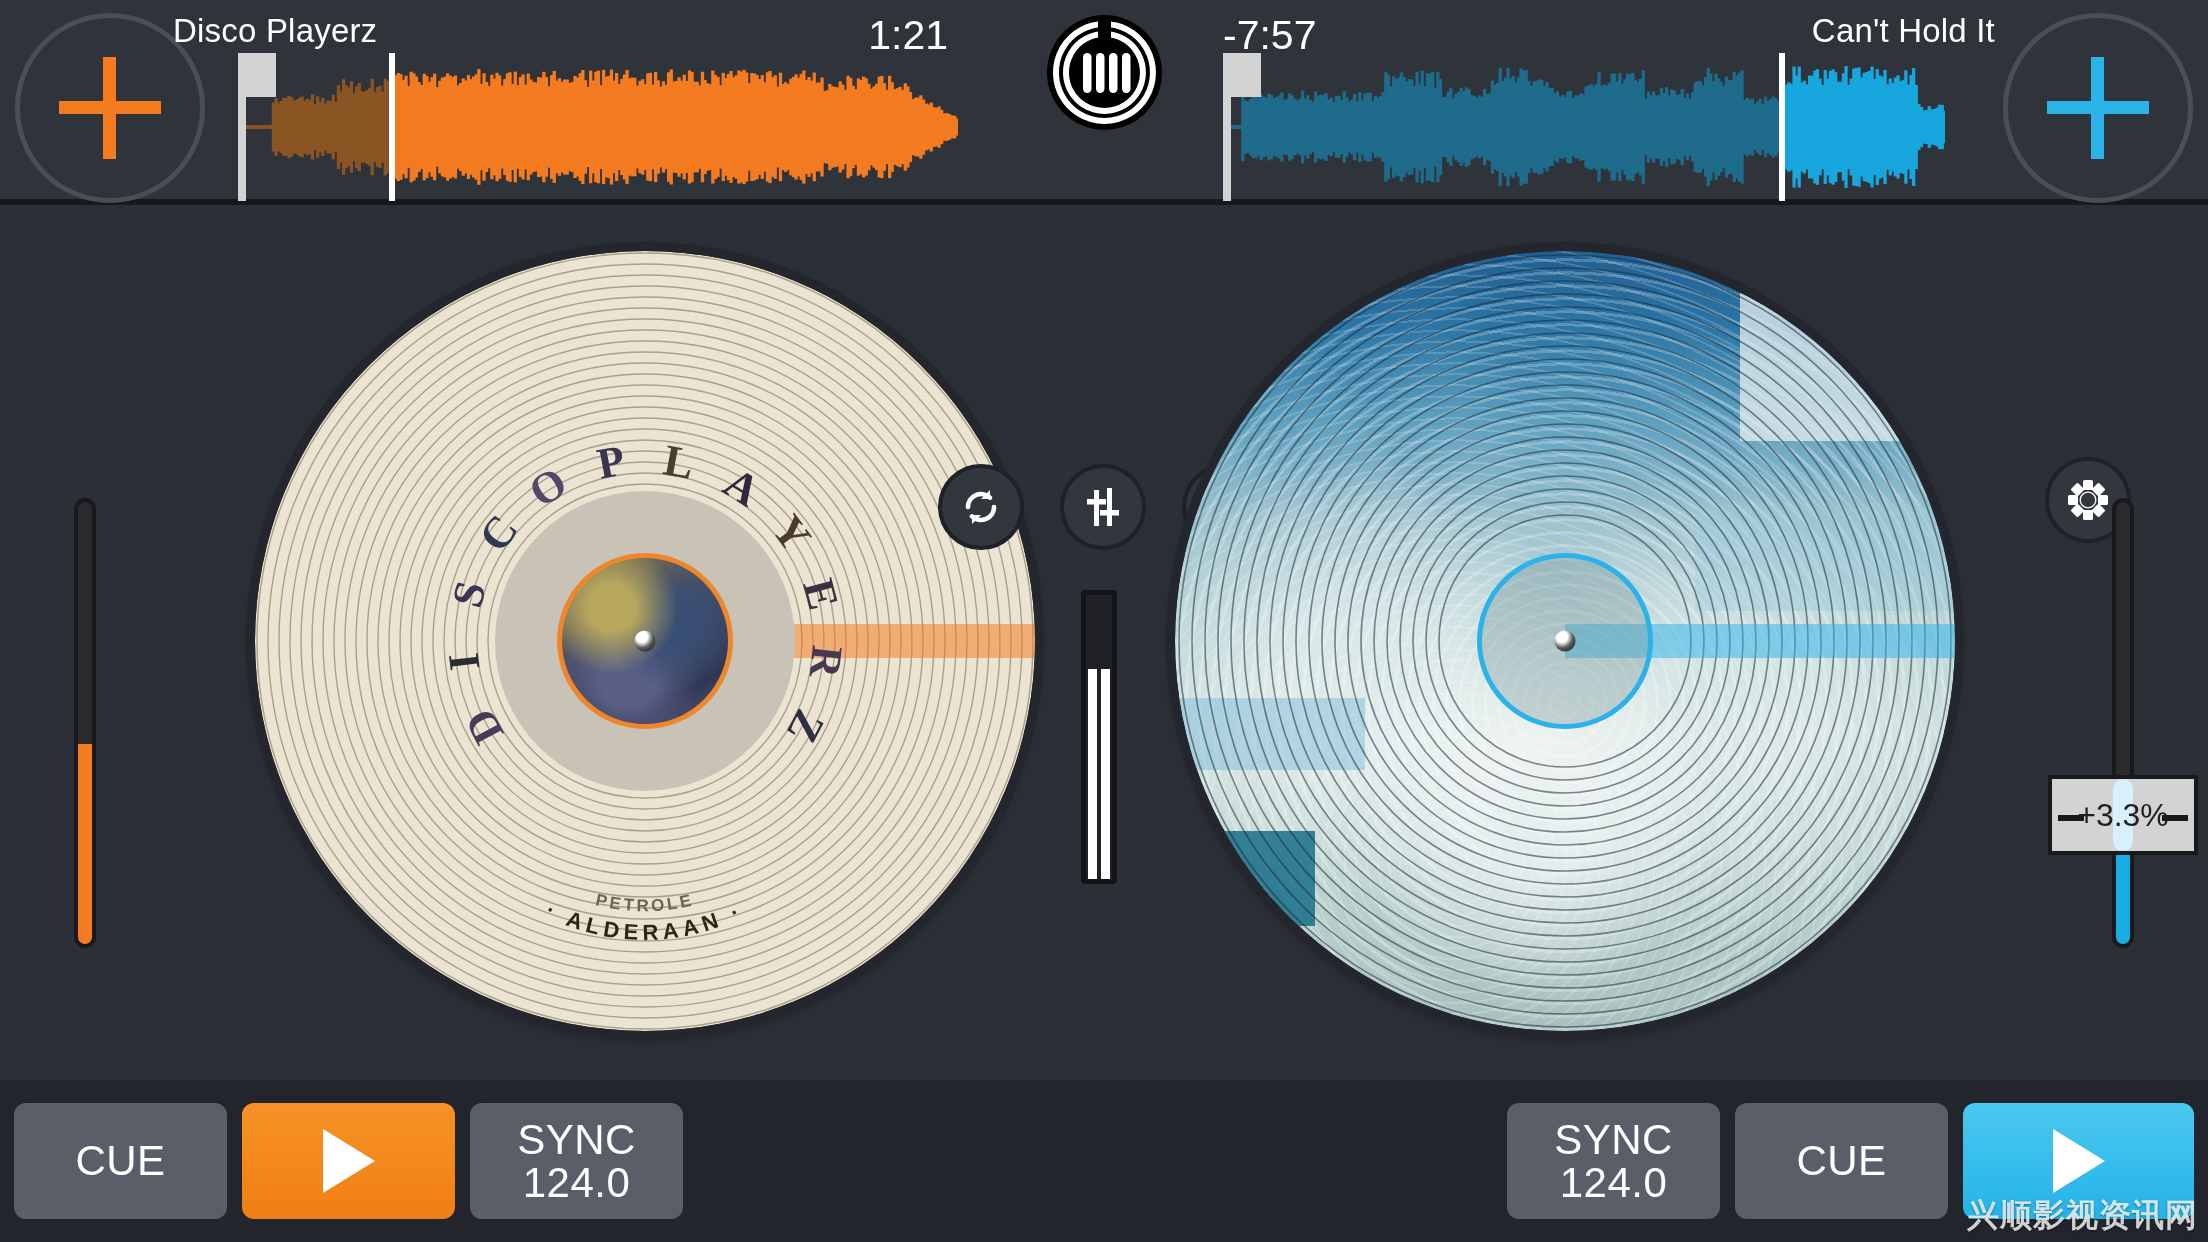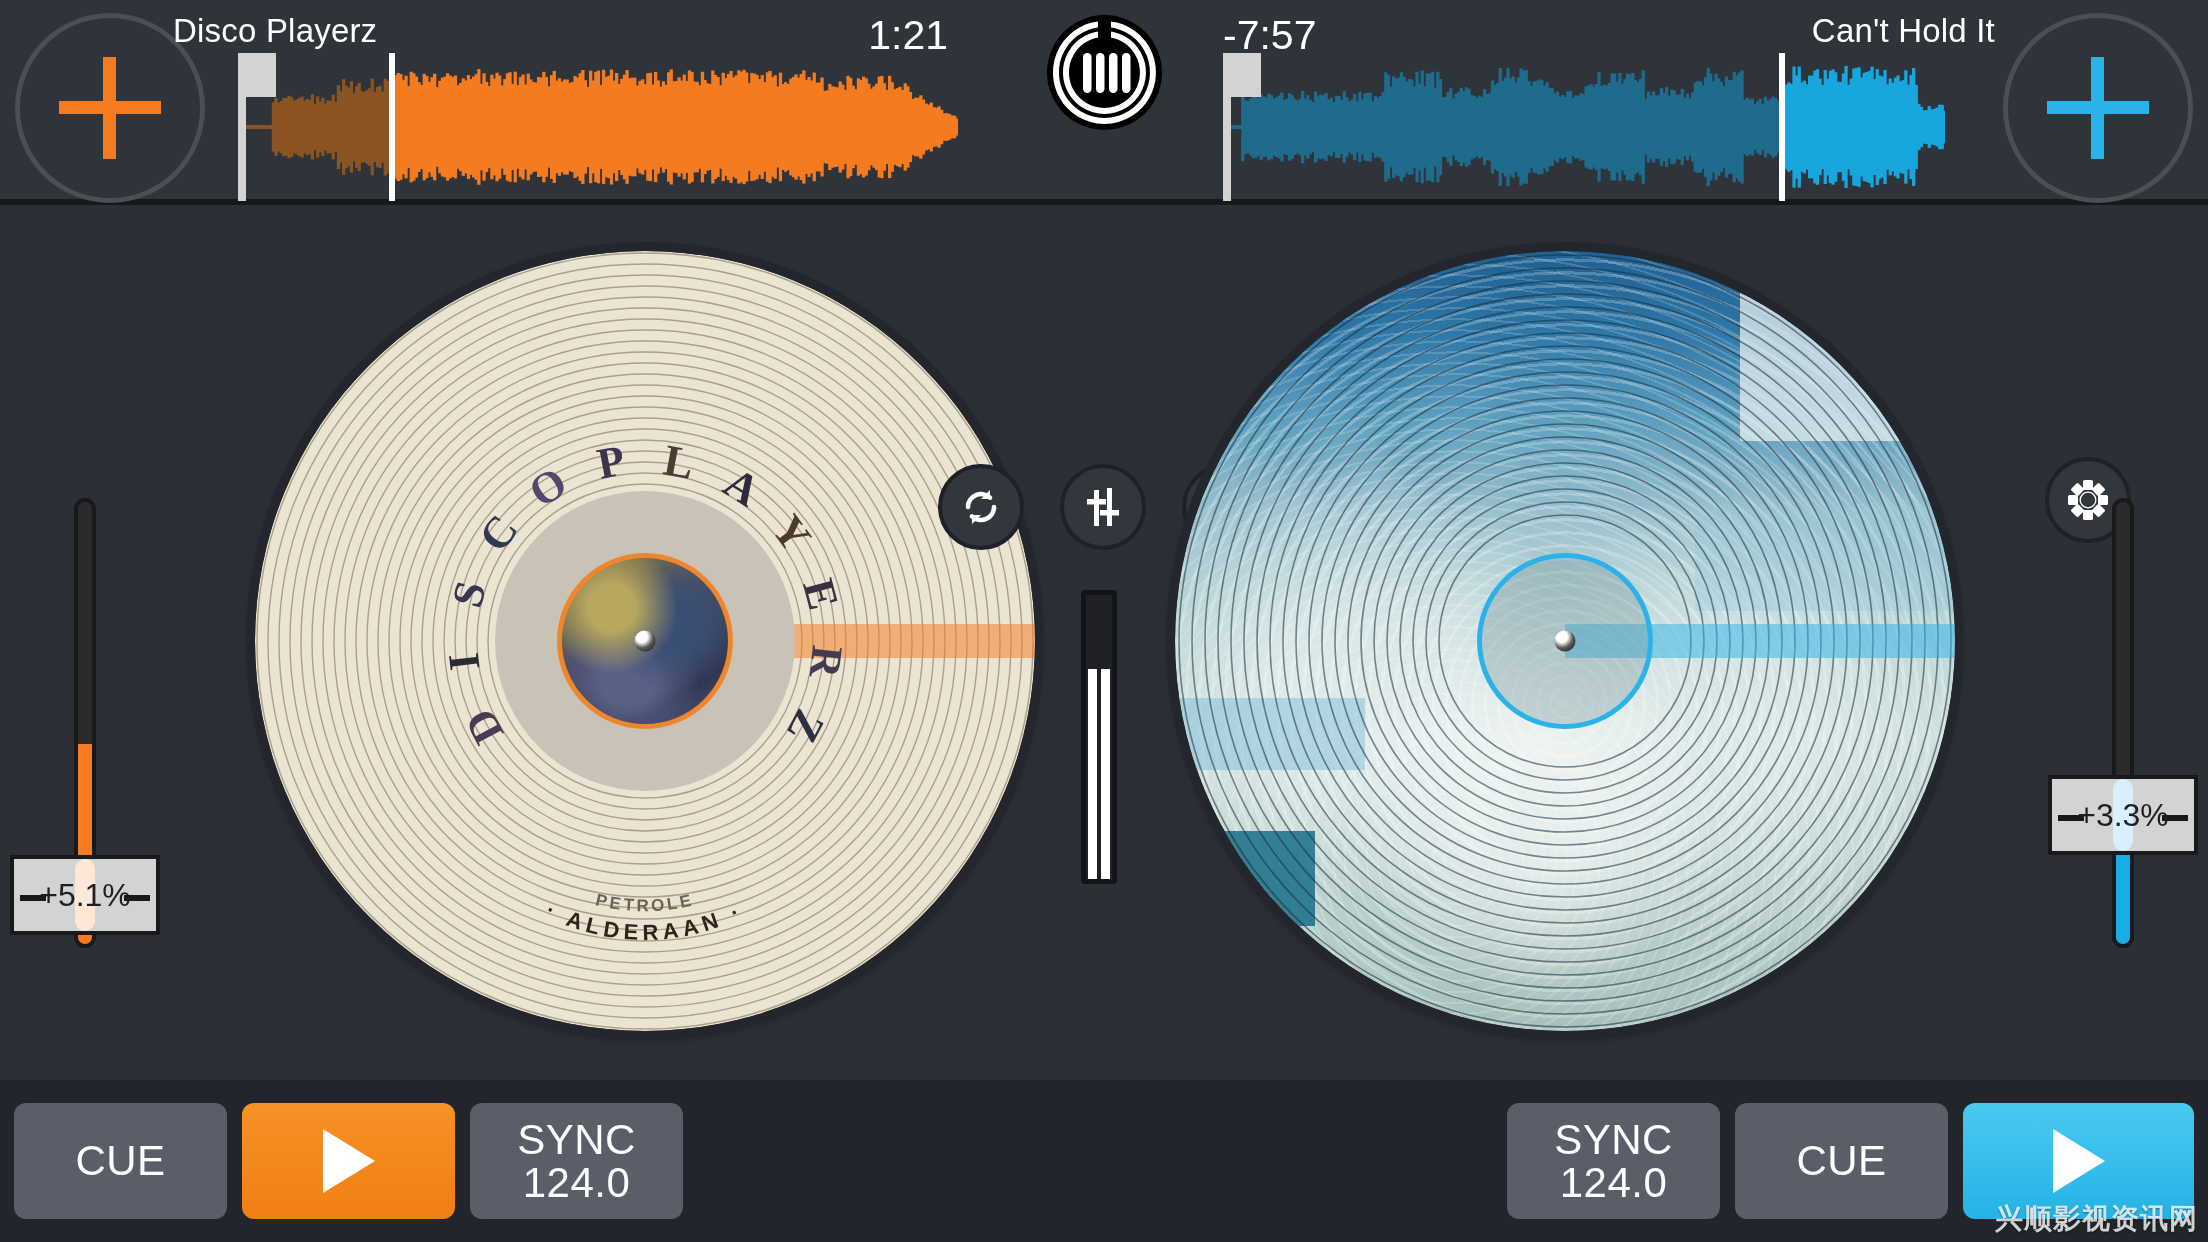--- a/index.html
+++ b/index.html
@@ -254,21 +254,21 @@
   .cue-l  { left: 14px;   width: 213px; }
   .play-l { left: 242px;  width: 213px; }
   .sync-l { left: 470px;  width: 213px; }
   .sync-r { left: 1507px; width: 213px; }
   .cue-r  { left: 1735px; width: 213px; }
   .play-r { left: 1963px; width: 231px; }
   .tbtn .sync-line { line-height: 1.03; }
 
   .watermark {
     position: absolute; right: 10px; bottom: 4px;
-    font-size: 28px; font-weight: bold; color: rgba(255,255,255,.80);
+    font-size: 32px; font-weight: bold; color: rgba(255,255,255,.80);
     letter-spacing: 1px; z-index: 30;
     text-shadow: 0 1px 2px rgba(0,0,0,.4);
   }
 </style>
 </head>
 <body>
 
 <div class="app">
 
   <div class="header">
@@ -881,26 +881,20 @@
       <span class="plus blue"></span>
     </div>
   </div>
 
   <div class="deck-row">
 
     <div class="pitch pitch-left">
       <div class="pitch-track">
         <div class="pitch-fill orange" style="height:200px;"></div>
       </div>
-      <div class="pitch-handle" style="top:357px;">
-        <div class="handle-slot orange"></div>
-        <span class="tick-l"></span>
-        <span class="tick-r"></span>
-        <span class="pitch-val">+5.1%</span>
-      </div>
     </div>
 
     <div class="turntable tt-left">
       <div class="tt-inner vinyl-cream">
         <svg class="grooves" viewBox="0 0 780 780">
           <g id="grooves-a" fill="none" stroke="rgba(90,75,50,.45)" stroke-width="1.4">
               <circle cx="390" cy="390" r="388"></circle>
               <circle cx="390" cy="390" r="377"></circle>
               <circle cx="390" cy="390" r="366"></circle>
               <circle cx="390" cy="390" r="355"></circle>

